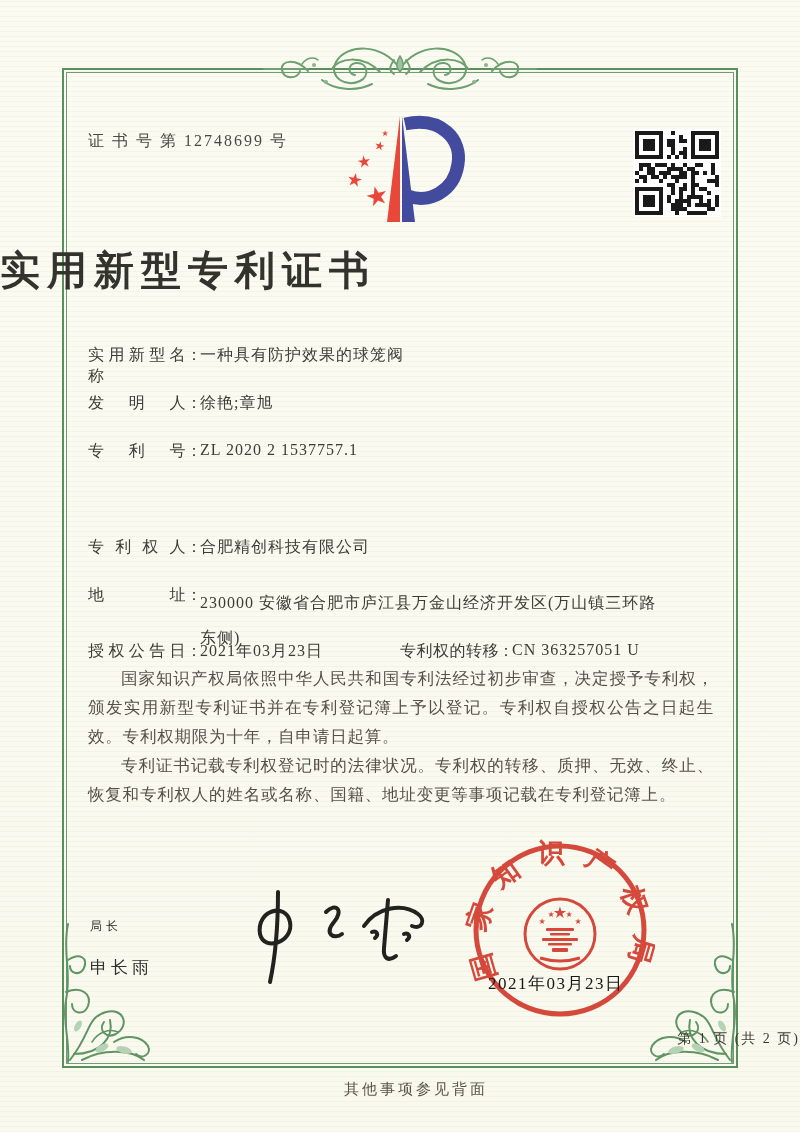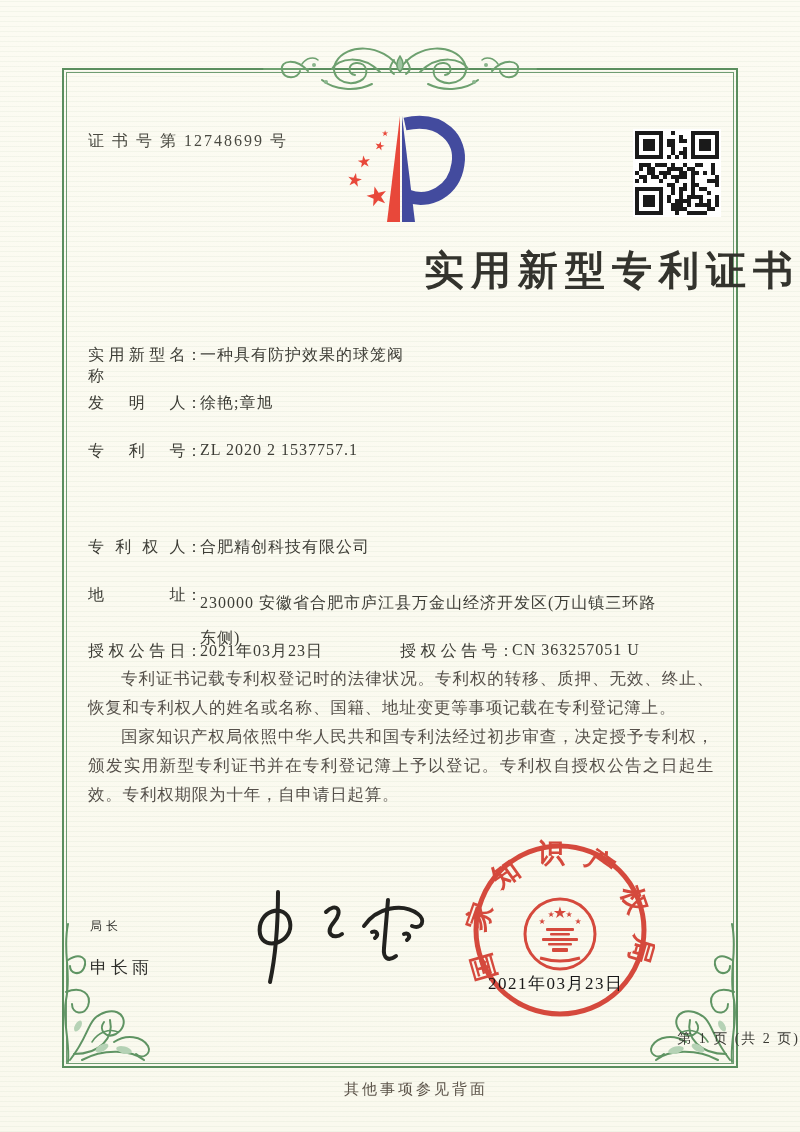--- a/index.html
+++ b/index.html
@@ -20,21 +20,21 @@
     border:2px solid #5a8e5e;
   }
   .frame::before{
     content:"";position:absolute;inset:2px;border:1px solid #6f9c72;
   }
   .abs{position:absolute;}
   .cert-no{
     left:88px;top:131px;font-size:16px;color:#4a4a42;letter-spacing:2px;
   }
   .title{
-    left:0;top:243px;width:100%;text-align:right;
+    left:0;top:243px;width:100%;text-align:left;
     font-size:40px;font-weight:700;letter-spacing:7px;color:#33332d;
   }
   .field-row{left:88px;width:630px;font-size:16px;color:#3d3d36;letter-spacing:0.5px;}
   .field-label{
     display:inline-block;width:98px;text-align:justify;text-align-last:justify;
     vertical-align:top;
   }
   .field-colon{display:inline-block;width:14px;vertical-align:top;}
   .field-value{display:inline-block;vertical-align:top;letter-spacing:1px;}
   .addr-value{width:472px;line-height:35px;}
@@ -283,27 +283,27 @@
     <span class="field-label">专利权人</span><span class="field-colon">：</span><span class="field-value">合肥精创科技有限公司</span>
   </div>
   <div class="abs field-row r5">
     <span class="field-label">地址</span><span class="field-colon">：</span><span class="field-value addr-value">230000 安徽省合肥市庐江县万金山经济开发区(万山镇三环路东侧)</span>
   </div>
   <div class="abs field-row r6">
     <span>
       <span class="field-label">授权公告日</span><span class="field-colon">：</span><span class="field-value">2021年03月23日</span>
     </span>
     <span class="grant-no-group">
-      <span class="field-label">授权公告号</span><span class="field-colon">：</span><span class="field-value">CN 363257051 U</span>
+      <span class="field-label">专利权的转移</span><span class="field-colon">：</span><span class="field-value">CN 363257051 U</span>
     </span>
   </div>
 
   <div class="abs body-text">
+    <p>国家知识产权局依照中华人民共和国专利法经过初步审查，决定授予专利权，颁发实用新型专利证书并在专利登记簿上予以登记。专利权自授权公告之日起生效。专利权期限为十年，自申请日起算。</p>
     <p>专利证书记载专利权登记时的法律状况。专利权的转移、质押、无效、终止、恢复和专利权人的姓名或名称、国籍、地址变更等事项记载在专利登记簿上。</p>
-    <p>国家知识产权局依照中华人民共和国专利法经过初步审查，决定授予专利权，颁发实用新型专利证书并在专利登记簿上予以登记。专利权自授权公告之日起生效。专利权期限为十年，自申请日起算。</p>
   </div>
 
   <div class="abs sig-title">局长</div>
   <div class="abs sig-name">申长雨</div>
 
   <svg class="abs" style="left:226px;top:884px;" width="206" height="108" viewBox="0 0 206 108">
     <g stroke="#22221f" stroke-width="4" fill="none" stroke-linecap="round" stroke-linejoin="round">
       <path d="M34,50 C30,26 60,18 64,38 C68,58 38,68 34,50 Z"></path>
       <path d="M52,8 C52,36 50,70 44,98"></path>
       <path d="M100,28 C110,18 118,26 108,38 C98,50 108,56 116,50"></path>

